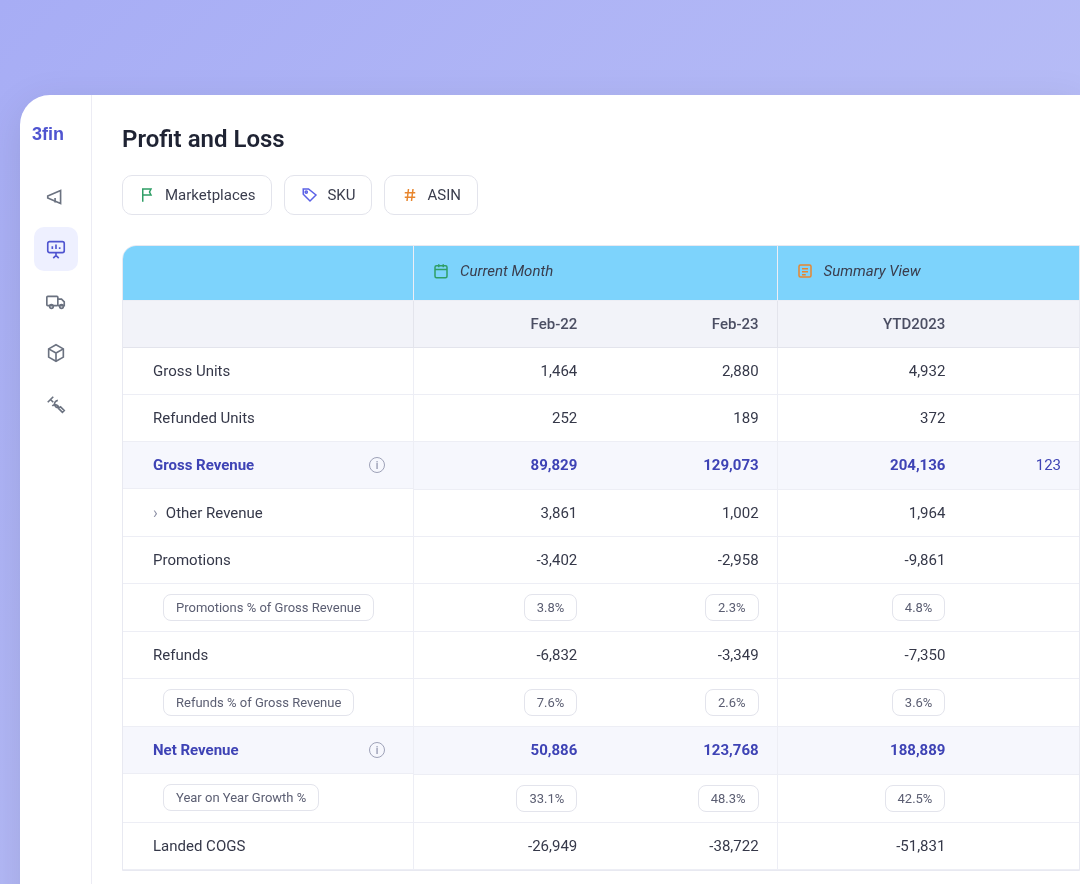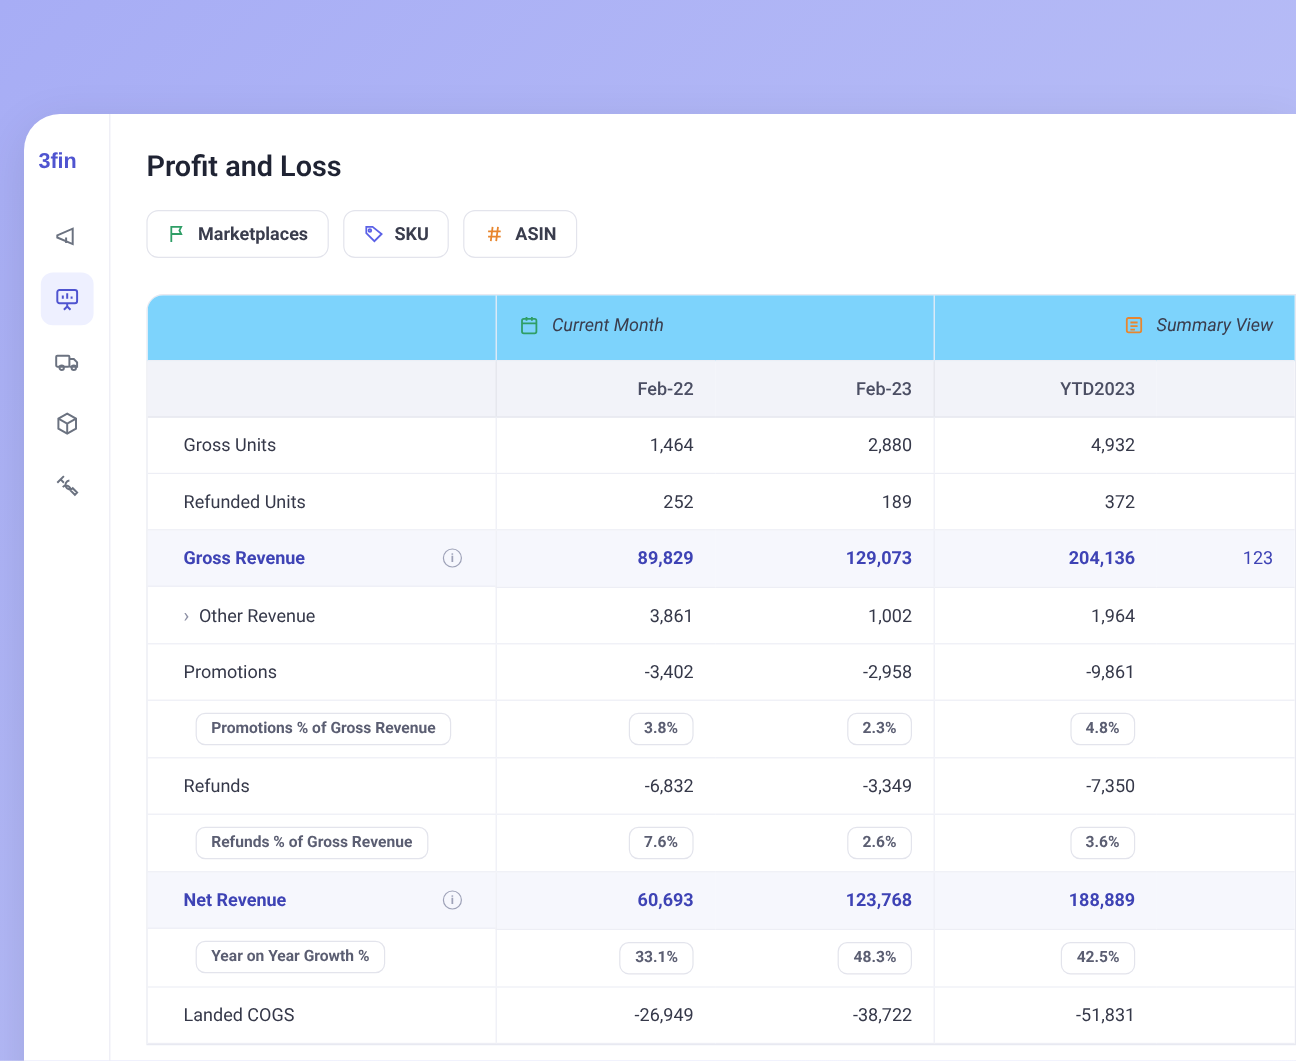--- a/index.html
+++ b/index.html
@@ -55,21 +55,20 @@
   .page-title {
     font-size: 24px;
     font-weight: 600;
     color:#1f2333;
     margin-bottom: 22px;
   }
   .filters {
     display:flex;
     gap:12px;
     margin-bottom: 30px;
-    font-weight: bold;
   }
   .chip {
     display:inline-flex;
     align-items:center;
     gap:8px;
     padding: 10px 16px;
     border:1px solid #e3e4ec;
     border-radius: 10px;
     font-size:15px;
     color:#3a3d4d;
@@ -133,21 +132,21 @@
     margin-right:10px;
   }
   .expand-row td:first-child::before{
     content:"›";
     display:inline-block;
     margin-right:8px;
     color:#8d90a5;
     font-size:16px;
   }
   .badge-row td {
-    padding-top:10px; padding-bottom:10px;font-weight:bold;
+    padding-top:10px; padding-bottom:10px;
   }
   .badge {
     display:inline-block;
     border:1px solid #e3e4ec;
     border-radius: 8px;
     padding: 5px 12px;
     font-size:13px;
     color:#5b5e72;
     background:#fff;
   }
@@ -243,21 +242,21 @@
               <span class="with-icon">
                 <span>
                   <svg width="18" height="18" viewBox="0 0 24 24" fill="none" stroke="#2f9e66" stroke-width="2">
                       <rect x="4" y="5" width="16" height="16" rx="2"></rect>
                       <path d="M4 10h16M9 3v4M15 3v4"></path>
                     </svg>
                 </span>
                 <span>Current Month</span>
               </span>
             </td>
-            <td colspan="2" style="text-align:right;border-left:1px solid #edeef5;">
+            <td colspan="2" style="text-align:left;border-left:1px solid #edeef5;">
               <span class="with-icon">
                 <span>
                   <svg width="18" height="18" viewBox="0 0 24 24" fill="none" stroke="#e8862e" stroke-width="2">
                       <rect x="4" y="4" width="16" height="16" rx="2"></rect>
                       <path d="M8 9h8M8 13h8M8 17h5"></path>
                     </svg>
                 </span>
                 <span>Summary View</span>
               </span>
             </td>
@@ -328,21 +327,21 @@
               <td style="border-left: 1px solid rgb(237, 238, 245);"><span class="badge">7.6%</span></td>
               <td><span class="badge">2.6%</span></td>
               <td style="border-left: 1px solid rgb(237, 238, 245);"><span class="badge">3.6%</span></td>
               <td></td>
             </tr>
             <tr class="bold-row">
               <td>
                 <span>Net Revenue</span>
                 <span class="info-icon">i</span>
               </td>
-              <td style="border-left: 1px solid rgb(237, 238, 245);">60,693</td>
+              <td style="border-left: 1px solid rgb(237, 238, 245);">50,886</td>
               <td>123,768</td>
               <td style="border-left: 1px solid rgb(237, 238, 245);">188,889</td>
               <td class="col-extra"></td>
             </tr>
             <tr class="badge-row">
               <td><span class="badge">Year on Year Growth %</span></td>
               <td style="border-left: 1px solid rgb(237, 238, 245);"><span class="badge">33.1%</span></td>
               <td><span class="badge">48.3%</span></td>
               <td style="border-left: 1px solid rgb(237, 238, 245);"><span class="badge">42.5%</span></td>
               <td></td>

